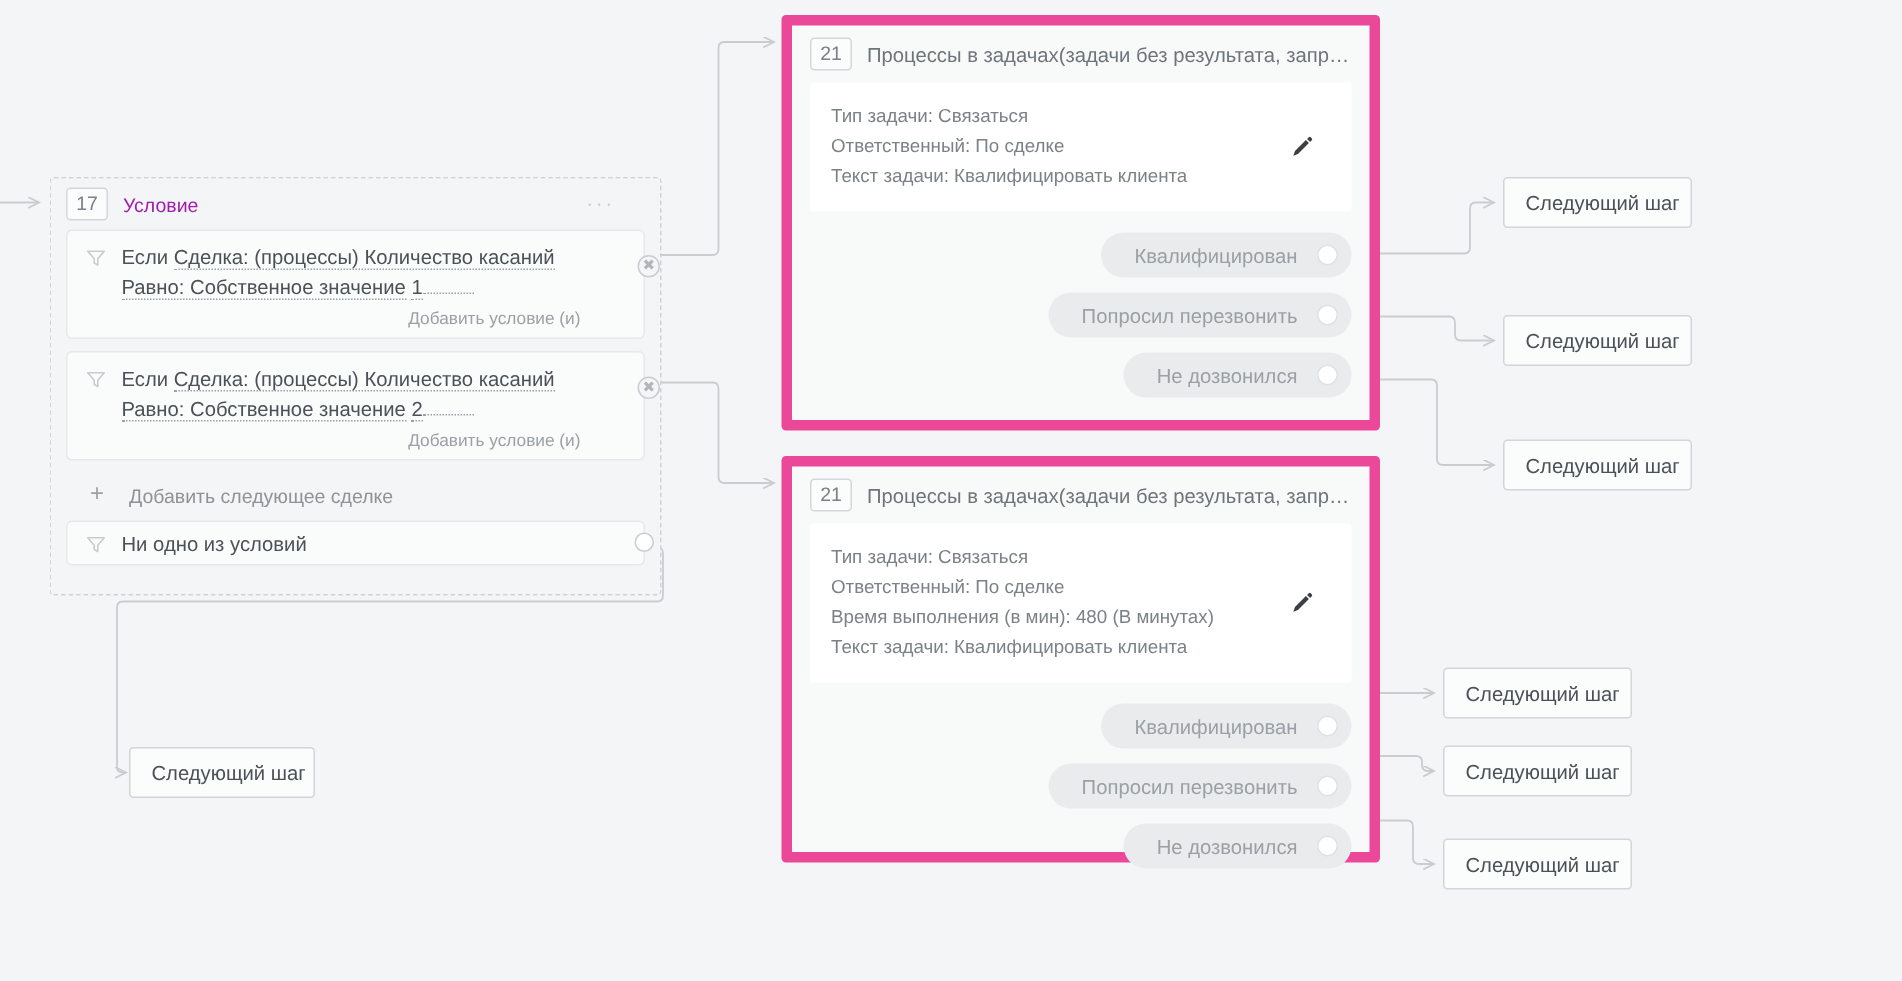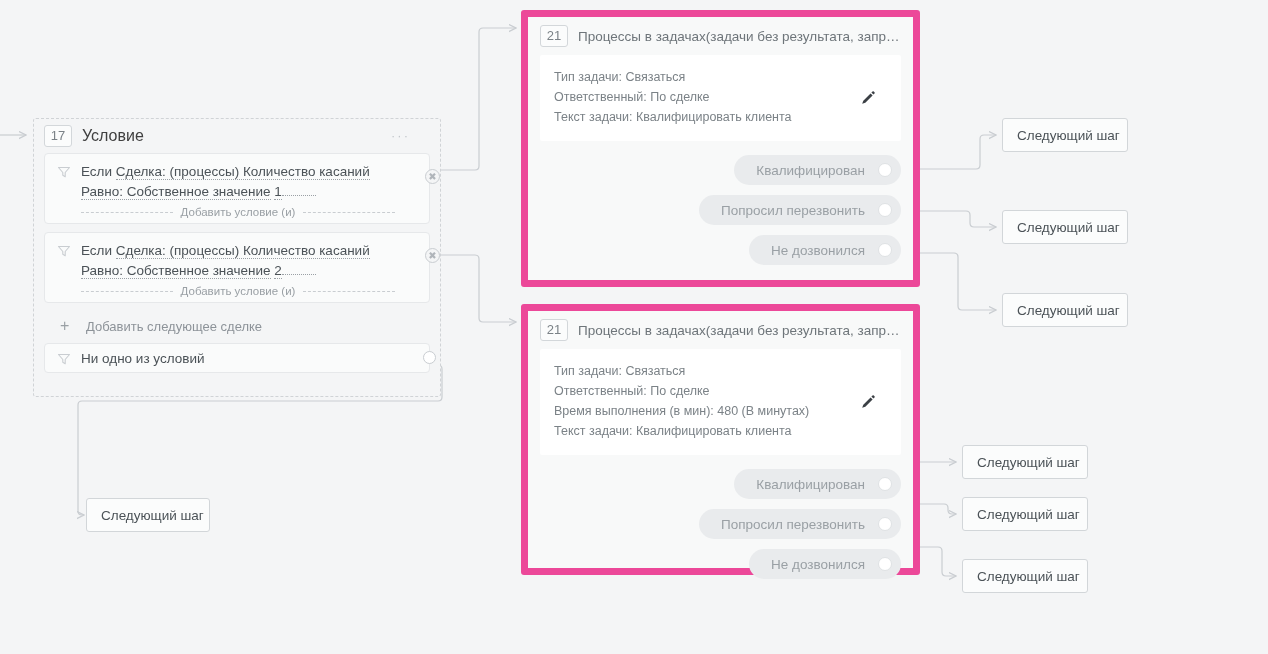--- a/index.html
+++ b/index.html
@@ -58,22 +58,22 @@
     background: #fbfcfc;
     color: #7b8287;
     font-size: 13px;
     line-height: 20px;
     text-align: center;
     padding: 0 5px;
     box-sizing: border-box;
     margin-right: 10px;
   }
   .cond-head-title {
-    color: #404040;
-    font-size: 16px;
+    color: #a21caf;
+    font-size: 13px;
   }
   .dots-menu {
     position: absolute;
     right: 30px;
     top: 12px;
     color: #c3c7cb;
     font-size: 13px;
     letter-spacing: 2px;
     line-height: 10px;
   }
@@ -103,24 +103,25 @@
   .dt { border-bottom: 1px dotted #9aa0a5; }
   .pad-dt {
     border-bottom: 1px dotted #9aa0a5;
     display: inline-block;
     width: 34px;
   }
   .add-cond-line {
     margin-left: 26px;
     margin-top: 4px;
     display: flex;
-    align-items: center;
+    align-items: flex-end;
     font-size: 11.5px;
     color: #9aa0a5;
     white-space: nowrap;
+    flex-direction: column;
   }
   .add-cond-line .ln {
     flex: 1;
     border-top: 1px dashed #c9cdd1;
     height: 0;
   }
   .add-cond-line .txt { padding: 0 8px; }
   .x-btn {
     position: absolute;
     right: -11px;

